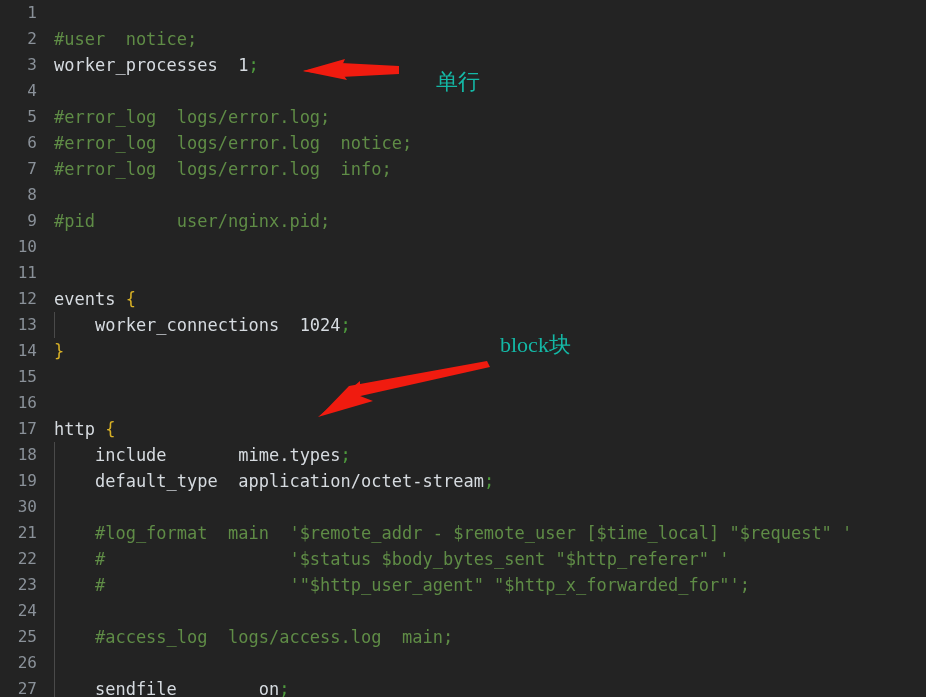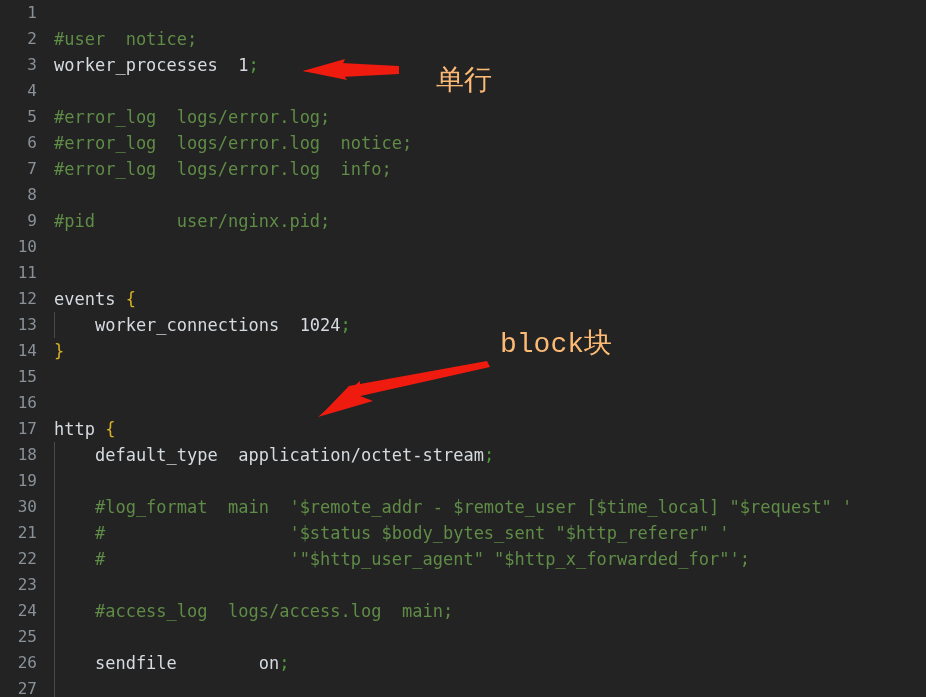--- a/index.html
+++ b/index.html
@@ -69,23 +69,23 @@
   
   .anno-layer {
     position: absolute;
     left: 0; top: 0;
     width: 926px; height: 697px;
     z-index: 5;
     pointer-events: none;
   }
   .anno-text {
     position: absolute;
-    color: #fdba74;
-    font-family: Liberation Mono, monospace;
-    font-size: 28px;
+    color: #14b8a6;
+    font-family: Liberation Serif, serif;
+    font-size: 22px;
     line-height: 24px;
     white-space: pre;
   }
   #anno-single { left: 436px; top: 70px; }
   #anno-block  { left: 500px; top: 333px; }
 </style>
 </head>
 <body>
 
 <div id="editor">
@@ -134,20 +134,21 @@
     <div class="row"></div>
     <div class="row cmt">#pid        user/nginx.pid;</div>
     <div class="row"></div>
     <div class="row"></div>
     <div class="row">events <span class="brace">{</span></div>
     <div class="row">    worker_connections  1024<span class="semi">;</span></div>
     <div class="row"><span class="brace">}</span></div>
     <div class="row"></div>
     <div class="row"></div>
     <div class="row">http <span class="brace">{</span></div>
+    <div class="row">    include       mime.types<span class="semi">;</span></div>
     <div class="row">    default_type  application/octet-stream<span class="semi">;</span></div>
     <div class="row"></div>
     <div class="row cmt">    #log_format  main  '$remote_addr - $remote_user [$time_local] "$request" '</div>
     <div class="row cmt">    #                  '$status $body_bytes_sent "$http_referer" '</div>
     <div class="row cmt">    #                  '"$http_user_agent" "$http_x_forwarded_for"';</div>
     <div class="row"></div>
     <div class="row cmt">    #access_log  logs/access.log  main;</div>
     <div class="row"></div>
     <div class="row">    sendfile        on<span class="semi">;</span></div>
   </div>

